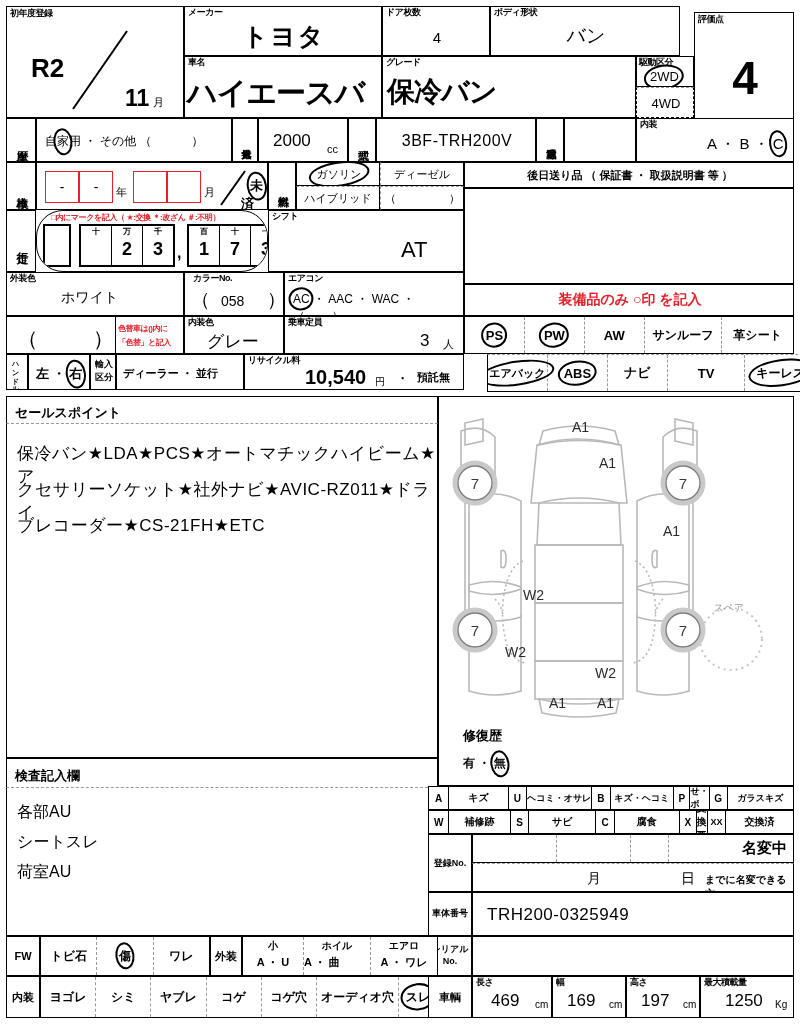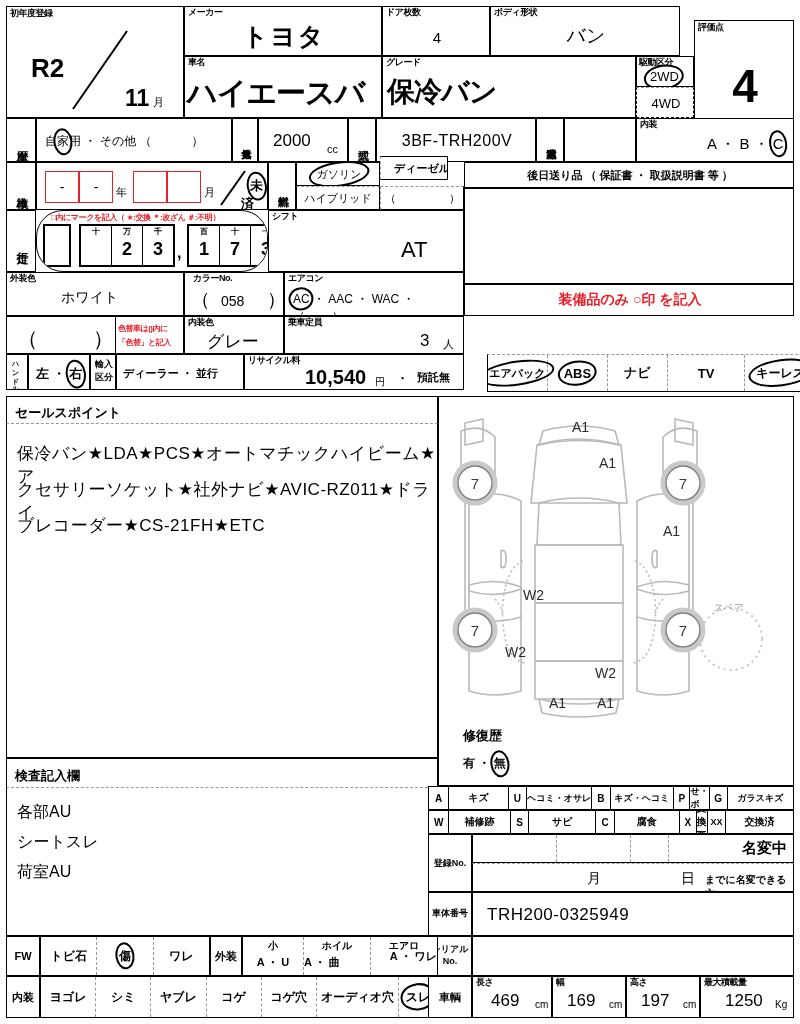--- a/index.html
+++ b/index.html
@@ -74,21 +74,21 @@
   <div class="c" style="left:636px;top:56px;width:58px;height:31px;">
     <div class="lab" style="left:2px;top:1px;">駆動区分</div>
     <div class="val" style="left:13px;top:12px;font-size:13px;">
       <span class="circ">2WD</span>
     </div>
   </div>
   <div class="c dash" style="left:636px;top:87px;width:58px;height:31px;border-top:1px dashed #999;">
     <div class="val ctr" style="left:0;top:3px;width:58px;height:24px;font-size:13px;">4WD</div>
   </div>
 
-  <div class="c" style="left:694px;top:20px;width:100px;height:121px;">
+  <div class="c" style="left:694px;top:12px;width:100px;height:121px;">
     <div class="lab" style="left:3px;top:2px;">評価点</div>
     <div class="val ctr" style="left:0;top:22px;width:100px;height:86px;font-size:46px;font-weight:bold;">4</div>
   </div>
 
   <div class="c" style="left:6px;top:118px;width:30px;height:44px;">
     <div class="val vert ctr" style="left:0;top:0;width:30px;height:44px;font-size:12px;font-weight:bold;">車歴</div>
   </div>
   <div class="c" style="left:36px;top:118px;width:196px;height:44px;">
     <div class="val" style="left:8px;top:14px;font-size:12px;">
       自<span class="circ">家</span>用 ・ その他 （&nbsp;&nbsp;&nbsp;&nbsp;&nbsp;&nbsp;&nbsp;&nbsp;&nbsp;&nbsp;&nbsp;&nbsp;）
@@ -143,21 +143,21 @@
   </div>
 
   <div class="c" style="left:268px;top:162px;width:28px;height:48px;">
     <div class="val vert ctr" style="left:0;top:0;width:28px;height:48px;font-size:11px;font-weight:bold;">燃料</div>
   </div>
   <div class="c" style="left:296px;top:162px;width:84px;height:24px;">
     <div class="val ctr" style="left:0;top:0;width:84px;height:22px;font-size:11px;">
       <span class="circ">ガソリン</span>
     </div>
   </div>
-  <div class="c" style="left:380px;top:156px;width:68px;height:24px;border-left:1px dashed #999;font-weight:bold;">
+  <div class="c" style="left:380px;top:162px;width:84px;height:24px;border-left:1px dashed #999;">
     <div class="val ctr" style="left:0;top:0;width:82px;height:22px;font-size:11px;">ディーゼル</div>
   </div>
   <div class="c" style="left:296px;top:186px;width:84px;height:24px;border-top:1px dashed #999;">
     <div class="val ctr" style="left:0;top:0;width:82px;height:22px;font-size:11px;border-radius:7px;">ハイブリッド</div>
   </div>
   <div class="c" style="left:380px;top:186px;width:84px;height:24px;border-top:1px dashed #999;border-left:1px dashed #999;">
     <div class="val" style="left:4px;top:4px;font-size:11px;">（</div>
     <div class="val" style="left:68px;top:4px;font-size:11px;">）</div>
   </div>
 
@@ -269,20 +269,39 @@
   <div class="c" style="left:244px;top:354px;width:220px;height:36px;">
     <div class="lab" style="left:3px;top:1px;">リサイクル料</div>
     <div class="val" style="left:60px;top:11px;font-size:20px;font-weight:bold;">10,540</div>
     <div class="val" style="left:130px;top:20px;font-size:10px;">円</div>
     <div class="val" style="left:152px;top:16px;font-size:11px;font-weight:bold;">・</div>
     <div class="val" style="left:172px;top:15px;font-size:11px;font-weight:bold;">預託無</div>
   </div>
 
   <div class="c" style="left:464px;top:284px;width:330px;height:32px;">
     <div class="val ctr red" style="left:0;top:0;width:330px;height:30px;font-size:14px;font-weight:bold;">装備品のみ ○印 を記入</div>
+  </div>
+  <div class="c" style="left:464px;top:316px;width:330px;height:38px;">
+    <div style="position:absolute;left:0;top:0;width:328px;height:36px;display:flex;">
+      <div style="flex:1;border-right:1px dashed #999;" class="ctr">
+        <span class="circ" style="font-size:13px;font-weight:bold;">PS</span>
+      </div>
+      <div style="flex:1;border-right:1px dashed #999;" class="ctr">
+        <span class="circ" style="font-size:13px;font-weight:bold;">PW</span>
+      </div>
+      <div style="flex:1;border-right:1px dashed #999;font-size:13px;font-weight:bold;" class="ctr">
+        <span>AW</span>
+      </div>
+      <div style="flex:1.3;border-right:1px dashed #999;font-size:12px;font-weight:bold;" class="ctr">
+        <span>サンルーフ</span>
+      </div>
+      <div style="flex:1.2;font-size:12px;font-weight:bold;" class="ctr">
+        <span>革シート</span>
+      </div>
+    </div>
   </div>
   <div class="c" style="left:487px;top:354px;width:366px;height:38px;border-top:1px dashed #999;">
     <div style="position:absolute;left:0;top:0;width:328px;height:36px;display:flex;">
       <div style="flex:1;border-right:1px dashed #999;" class="ctr">
         <span class="circ" style="font-size:11px;font-weight:bold;">エアバック</span>
       </div>
       <div style="flex:1;border-right:1px dashed #999;" class="ctr">
         <span class="circ" style="font-size:13px;font-weight:bold;">ABS</span>
       </div>
       <div style="flex:1;border-right:1px dashed #999;font-size:13px;font-weight:bold;" class="ctr">
@@ -469,21 +488,21 @@
       <div style="flex:1;border-right:1px dashed #999;position:relative;">
         <div style="position:absolute;top:2px;width:100%;text-align:center;font-size:10px;font-weight:bold;">小</div>
         <div style="position:absolute;top:18px;width:100%;text-align:center;font-size:11px;font-weight:bold;">A ・ U</div>
       </div>
       <div style="flex:1.1;border-right:1px dashed #999;position:relative;">
         <div style="position:absolute;top:2px;width:100%;text-align:center;font-size:10px;font-weight:bold;">ホイル</div>
         <div style="position:absolute;top:18px;width:100%;text-align:left;font-size:11px;font-weight:bold;">A ・  曲</div>
       </div>
       <div style="flex:1.1;position:relative;">
         <div style="position:absolute;top:2px;width:100%;text-align:center;font-size:10px;font-weight:bold;">エアロ</div>
-        <div style="position:absolute;top:12px;width:100%;text-align:right;font-size:11px;font-weight:bold;">A ・ ワレ</div>
+        <div style="position:absolute;top:18px;width:100%;text-align:center;font-size:11px;font-weight:bold;">A ・ ワレ</div>
       </div>
     </div>
   </div>
 
   <div class="c" style="left:6px;top:976px;width:34px;height:42px;">
     <div class="val ctr" style="left:0;top:0;width:32px;height:40px;font-size:11px;font-weight:bold;">内装</div>
   </div>
   <div class="c" style="left:40px;top:976px;width:398px;height:42px;">
     <div style="position:absolute;left:0;top:0;width:396px;height:40px;display:flex;font-size:12px;font-weight:bold;">
       <div style="flex:1;border-right:1px dashed #999;" class="ctr">

